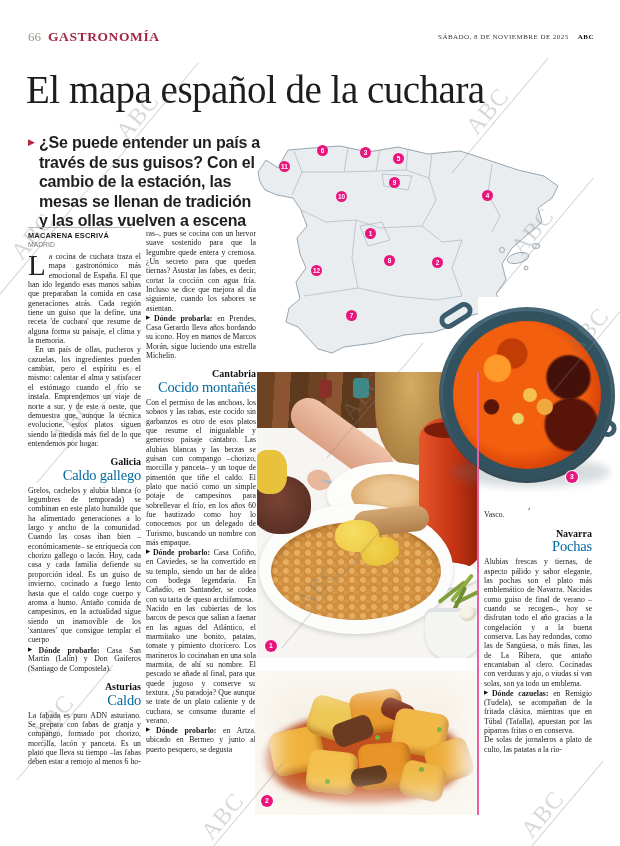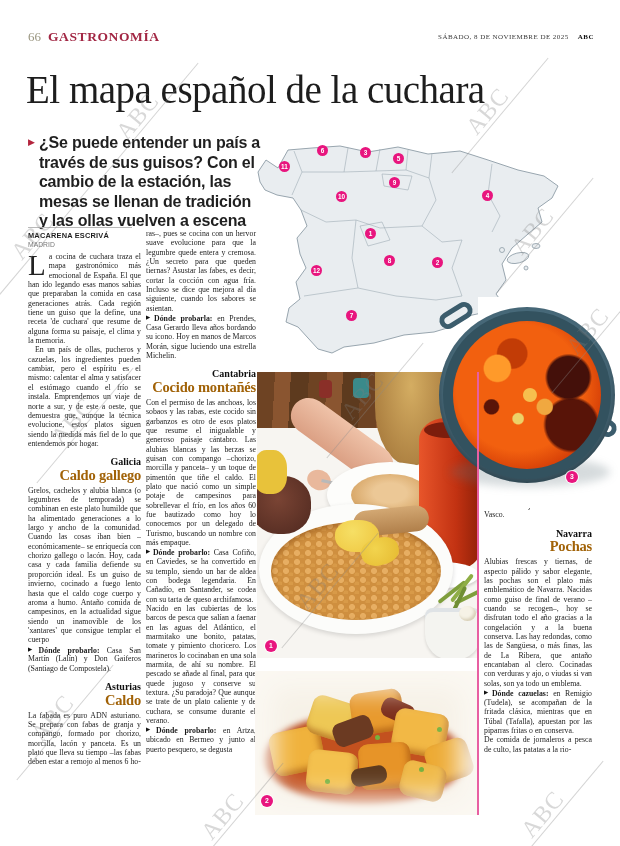--- a/index.html
+++ b/index.html
@@ -23,21 +23,21 @@
   .byline .au{font-size:7.4px;font-weight:bold;color:#1d1d1d;letter-spacing:.2px;}
   .byline .ci{font-size:6.8px;color:#777;margin-top:1px;}
 
   
   .col{position:absolute;font-size:7.8px;line-height:9.35px;text-align:justify;color:#1b1b1b;}
   .col p{margin:0;}
   .col p.ind{text-indent:7px;}
   .dropcap{float:left;font-size:29px;line-height:25px;padding:1px 3px 0 0;color:#222;}
   .sec{margin:8px 0 3px;text-align:right;}
   .sec .region{display:block;font-size:10px;line-height:11.5px;font-weight:bold;color:#101010;}
-  .sec .dish{display:block;font-size:14.5px;line-height:15px;font-weight:bold;color:#a16207;letter-spacing:-.2px;}
+  .sec .dish{display:block;font-size:14.5px;line-height:15px;font-weight:normal;color:#0369a1;letter-spacing:-.2px;}
   .where{margin-top:1px;}
   .where .arr2{font-size:5.5px;vertical-align:1.5px;margin-right:1px;color:#111;}
   .where b{font-weight:bold;}
 
   
   .map{position:absolute;left:256px;top:138px;width:336px;height:228px;z-index:1;}
   .mk{position:absolute;width:11px;height:11px;border-radius:50%;background:#e8157e;color:#fff;font-family:"Liberation Sans",sans-serif;font-weight:bold;font-size:6.4px;line-height:11px;text-align:center;z-index:5;}
 
   
   .badge{position:absolute;width:12px;height:12px;border-radius:50%;background:#e8157e;color:#fff;font-family:"Liberation Sans",sans-serif;font-weight:bold;font-size:6.8px;line-height:12px;text-align:center;box-shadow:0 0 0 1px rgba(255,255,255,.85);z-index:7;}
@@ -155,41 +155,41 @@
   <p>Grelos, cachelos y alubia blanca (o legumbres de temporada) se combinan en este plato humilde que ha alimentado generaciones a lo largo y ancho de la comunidad. Cuando las cosas iban bien –económicamente– se enriquecía con chorizo gallego o lacón. Hoy, cada casa y cada familia defiende su proporción ideal. Es un guiso de invierno, cocinado a fuego lento hasta que el caldo coge cuerpo y aroma a humo. Antaño comida de campesinos, en la actualidad sigue siendo un inamovible de los 'xantares' que consigue templar el cuerpo</p>
   <p class="where"><span class="arr2">▶</span><b>Dónde probarlo:</b> <span>Casa San Martín (Lalín) y Don Gaiferos (Santiago de Compostela).</span></p>
   <div class="sec">
     <span class="region">Asturias</span>
     <span class="dish">Caldo</span>
   </div>
   <p>La fabada es puro ADN asturiano. Se prepara con fabas de granja y compango, formado por chorizo, morcilla, lacón y panceta. Es un plato que lleva su tiempo –las fabas deben estar a remojo al menos 6 ho-</p>
 </div>
 
 <div class="col" style="left:146px;top:229px;width:110px;">
-  <p>ras–, pues se cocina con un hervor suave evolucione para que la legumbre quede entera y cremosa. ¿Un secreto para que queden tiernas? Asustar las fabes, es decir, cortar la cocción con agua fría. Incluso se dice que mejora al día siguiente, cuando los sabores se asientan.</p>
+  <p>ras–, pues se cocina con un hervor suave sostenido para que la legumbre quede entera y cremosa. ¿Un secreto para que queden tiernas? Asustar las fabes, es decir, cortar la cocción con agua fría. Incluso se dice que mejora al día siguiente, cuando los sabores se asientan.</p>
   <p class="where"><span class="arr2">▶</span><b>Dónde probarla:</b> <span>en Prendes, Casa Gerardo lleva años bordando su icono. Hoy en manos de Marcos Morán, sigue luciendo una estrella Michelin.</span></p>
   <div class="sec">
     <span class="region">Cantabria</span>
     <span class="dish">Cocido montañés</span>
   </div>
   <p>Con el permiso de las anchoas, los sobaos y las rabas, este cocido sin garbanzos es otro de esos platos que resume el inigualable y generoso paisaje cántabro. Las alubias blancas y las berzas se guisan con compango –chorizo, morcilla y panceta– y un toque de pimentón que tiñe el caldo. El plato que nació como un simple potaje de campesinos para sobrellevar el frío, en los años 60 fue bautizado como hoy lo conocemos por un delegado de Turismo, buscando un nombre con más empaque.</p>
   <p class="where"><span class="arr2">▶</span><b>Dónde probarlo:</b> <span>Casa Cofiño, en Caviedes, se ha convertido en su templo, siendo un bar de aldea con bodega legendaria. En Cañadío, en Santander, se codea con su tarta de queso archifamosa.</span></p>
   <p>Nacido en las cubiertas de los barcos de pesca que salían a faenar en las aguas del Atlántico, el marmitako une bonito, patatas, tomate y pimiento choricero. Los marineros lo cocinaban en una sola marmita, de ahí su nombre. El pescado se añade al final, para que quede jugoso y conserve su textura. ¿Su paradoja? Que aunque se trate de un plato caliente y de cuchara, se consume durante el verano.</p>
   <p class="where"><span class="arr2">▶</span><b>Dónde probarlo:</b> <span>en Artza, ubicado en Bermeo y junto al puerto pesquero, se degusta</span></p>
 </div>
 
 <div class="col" style="left:484px;top:501px;width:108px;">
   <p>uno de los mejores de todo el País Vasco.</p>
   <div class="sec">
     <span class="region">Navarra</span>
     <span class="dish">Pochas</span>
   </div>
   <p>Alubias frescas y tiernas, de aspecto pálido y sabor elegante, las pochas son el plato más emblemático de Navarra. Nacidas como guiso de final de verano –cuando se recogen–, hoy se disfrutan todo el año gracias a la congelación y a la buena conserva. Las hay redondas, como las de Sangüesa, o más finas, las de La Ribera, que antaño encantaban al clero. Cocinadas con verduras y ajo, o viudas si van solas, son ya todo un emblema.</p>
   <p class="where"><span class="arr2">▶</span><b>Dónde cazuelas:</b> <span>en Remigio (Tudela), se acompañan de la fritada clásica, mientras que en Túbal (Tafalla), apuestan por las piparras fritas o en conserva.</span></p>
-  <p>De comida de jornaleros a pesca de culto, las patatas a la rio-</p>
+  <p>De solas de jornaleros a plato de culto, las patatas a la rio-</p>
 </div>
 
 <svg class="map" viewBox="0 0 336 228">
   <path d="M4,44 L2,34 L10,22 L22,30 L32,12 L56,10 L84,8 L112,14 L142,9 L172,16 L204,13 L232,22 L262,32 L288,38 L302,48 L296,60 L282,70 L286,84 L272,96 L256,110 L246,126 L250,142 L240,156 L246,164 L230,174 L212,178 L198,188 L178,194 L148,197 L118,205 L88,209 L76,215 L62,211 L52,200 L42,189 L30,184 L33,170 L44,161 L40,144 L50,130 L44,116 L41,100 L51,88 L45,72 L37,60 L21,57 L9,52 Z" fill="#e9edf0" stroke="#8d9ca6" stroke-width="0.9"></path>
   <g fill="none" stroke="#9fadb6" stroke-width="0.6">
     <path d="M38,13 L46,34 L36,57"></path>
     <path d="M92,10 L88,34"></path>
     <path d="M124,11 L120,33"></path>
     <path d="M152,12 L150,32"></path>
     <path d="M176,15 L173,40"></path>

